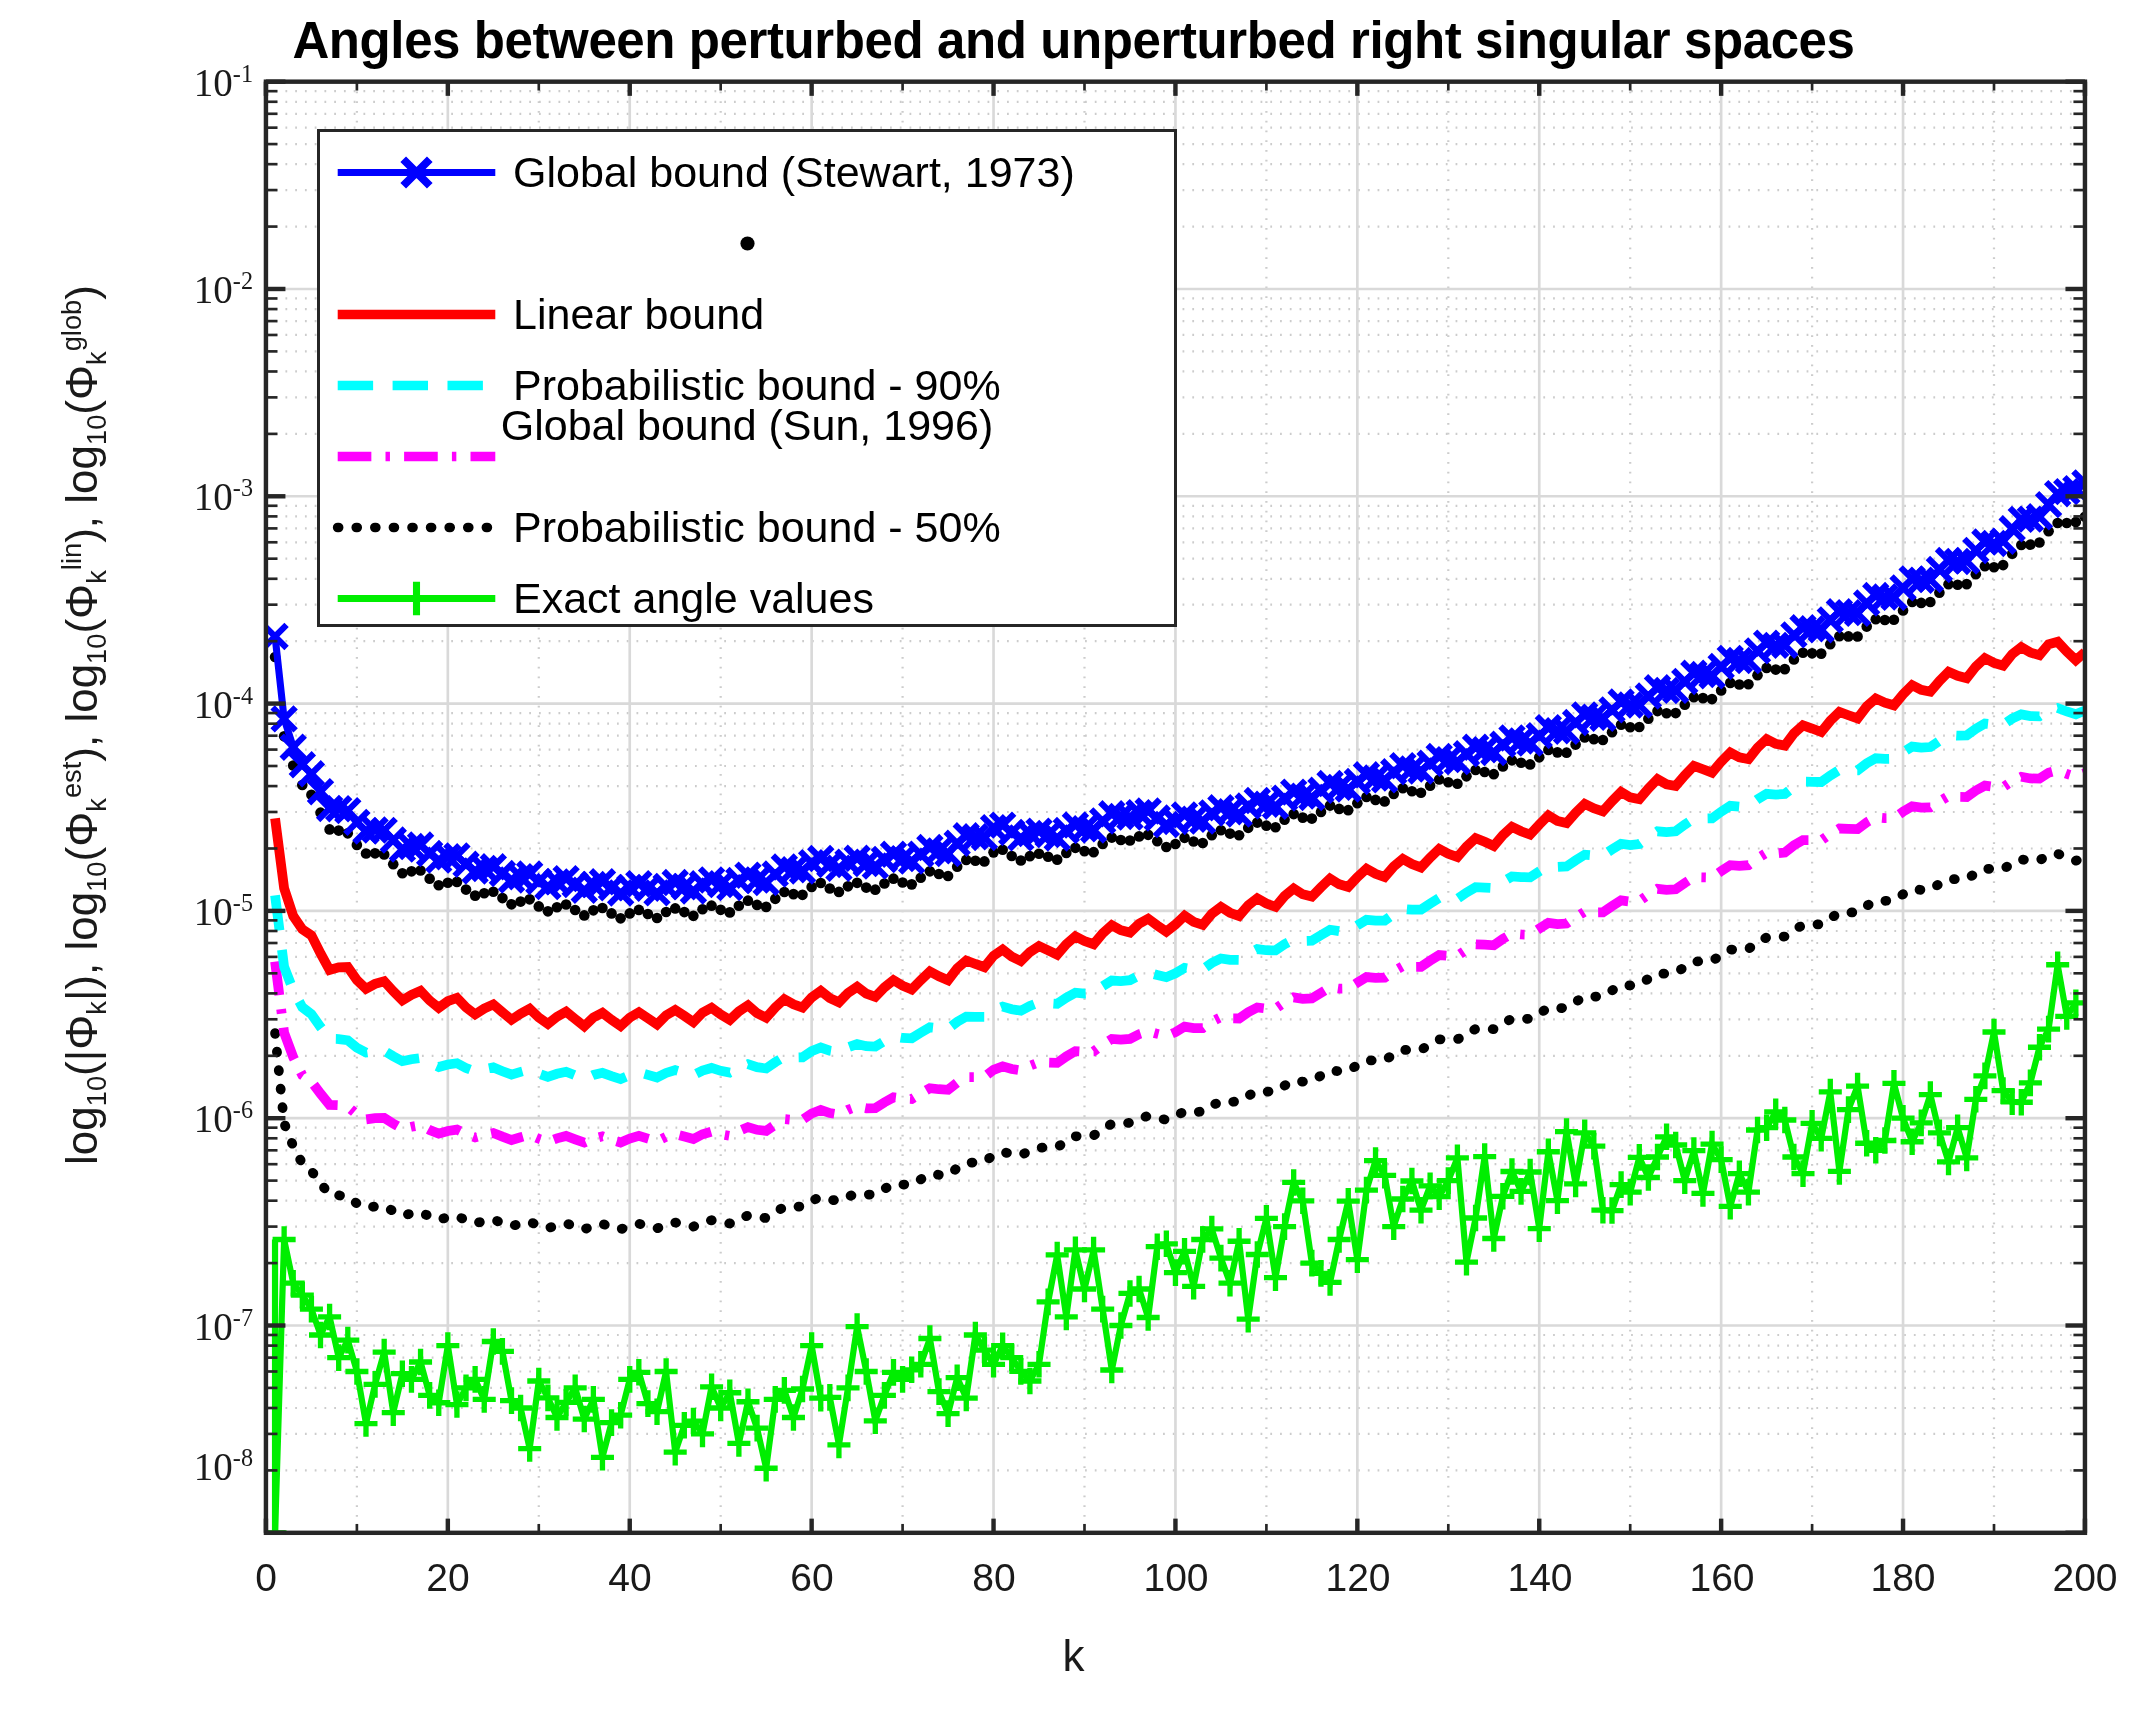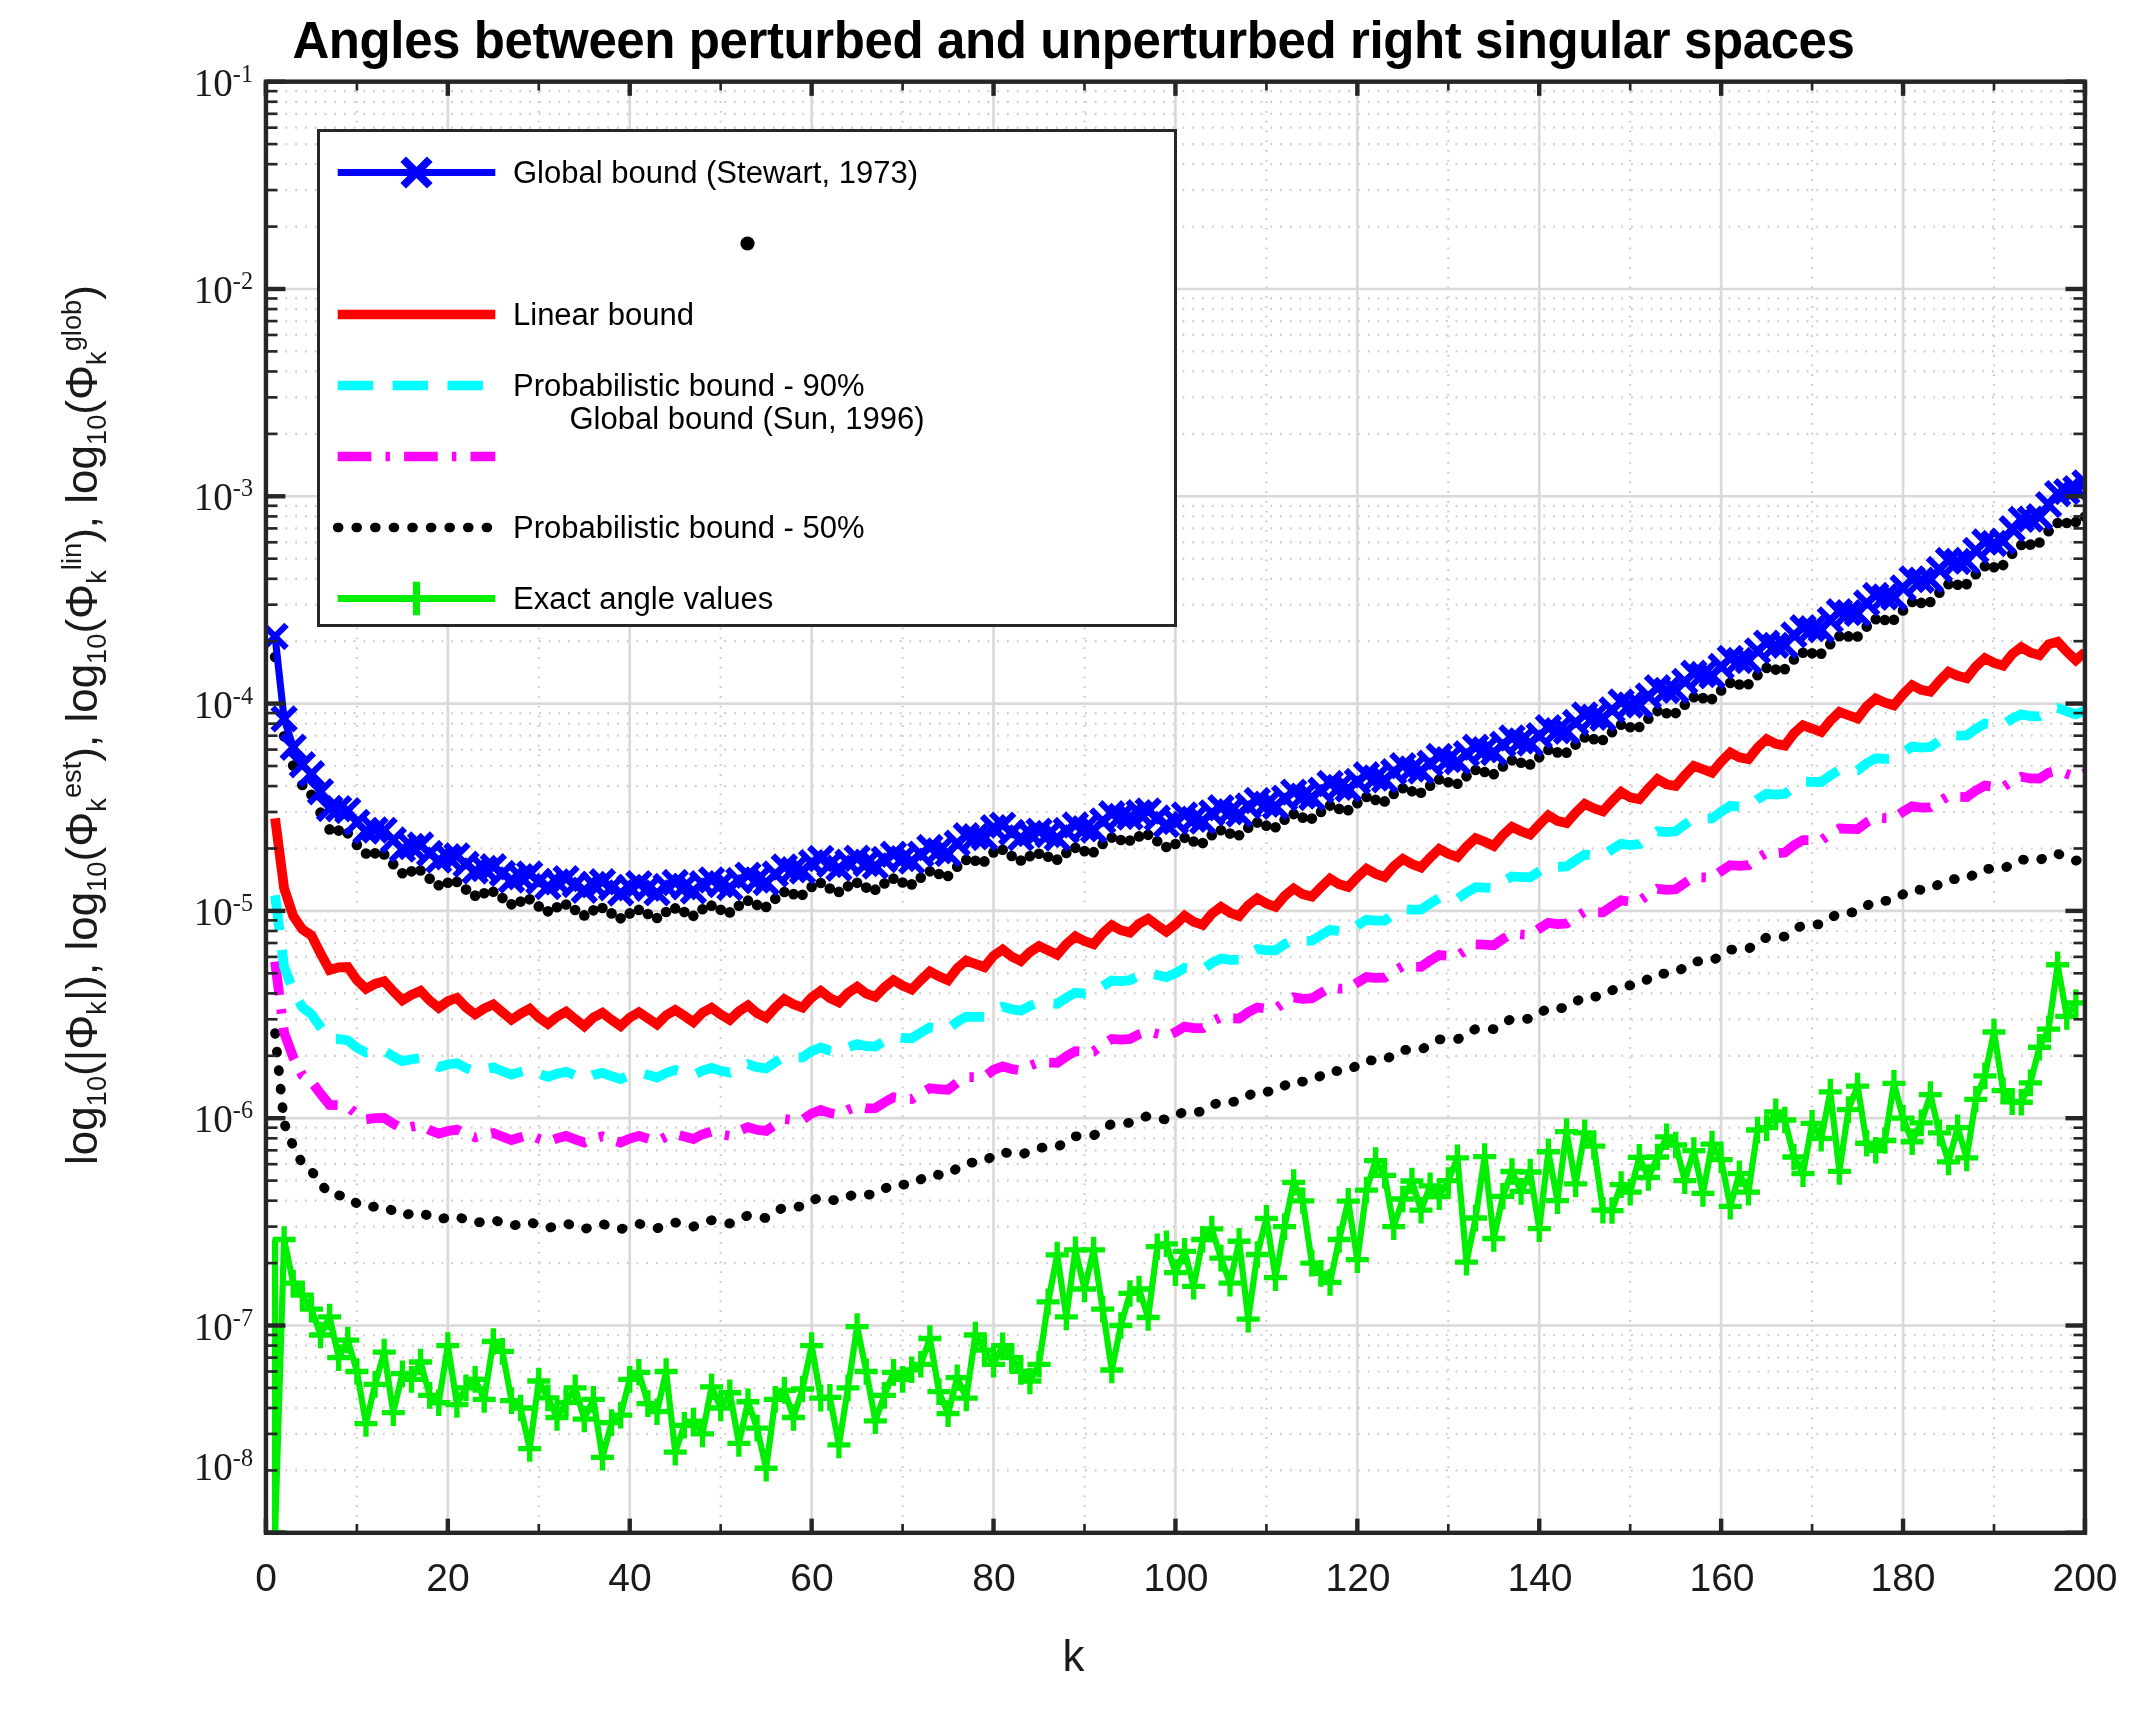--- a/index.html
+++ b/index.html
@@ -98,21 +98,21 @@
     display: flex;
     align-items: center;
   }
   .legend-sample {
     width: 193px;
     height: 71px;
     flex: 0 0 193px;
     position: relative;
   }
   .legend-label {
-    font-size: 31px;
+    font-size: 43px;
     color: #000000;
     white-space: nowrap;
   }
 </style>
 </head>
 <body>
 
 <div id="root">
 
   <div id="chart-title">Angles between perturbed and unperturbed right singular spaces</div>

